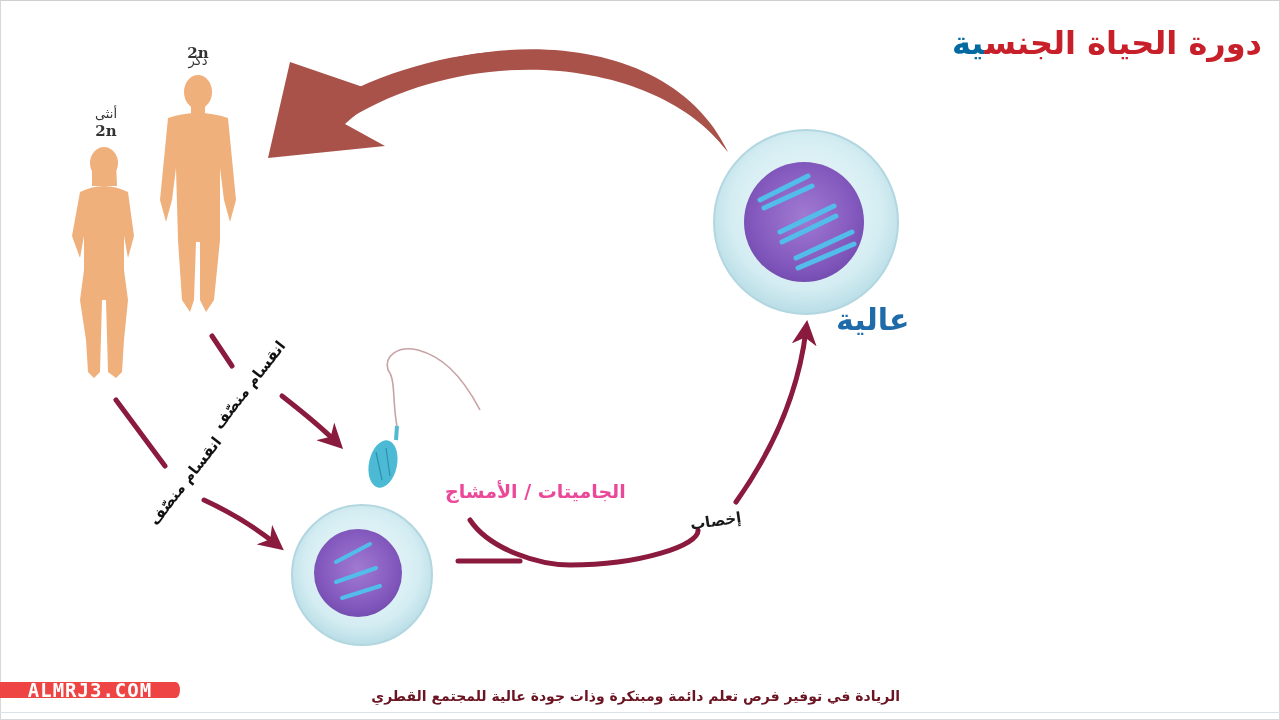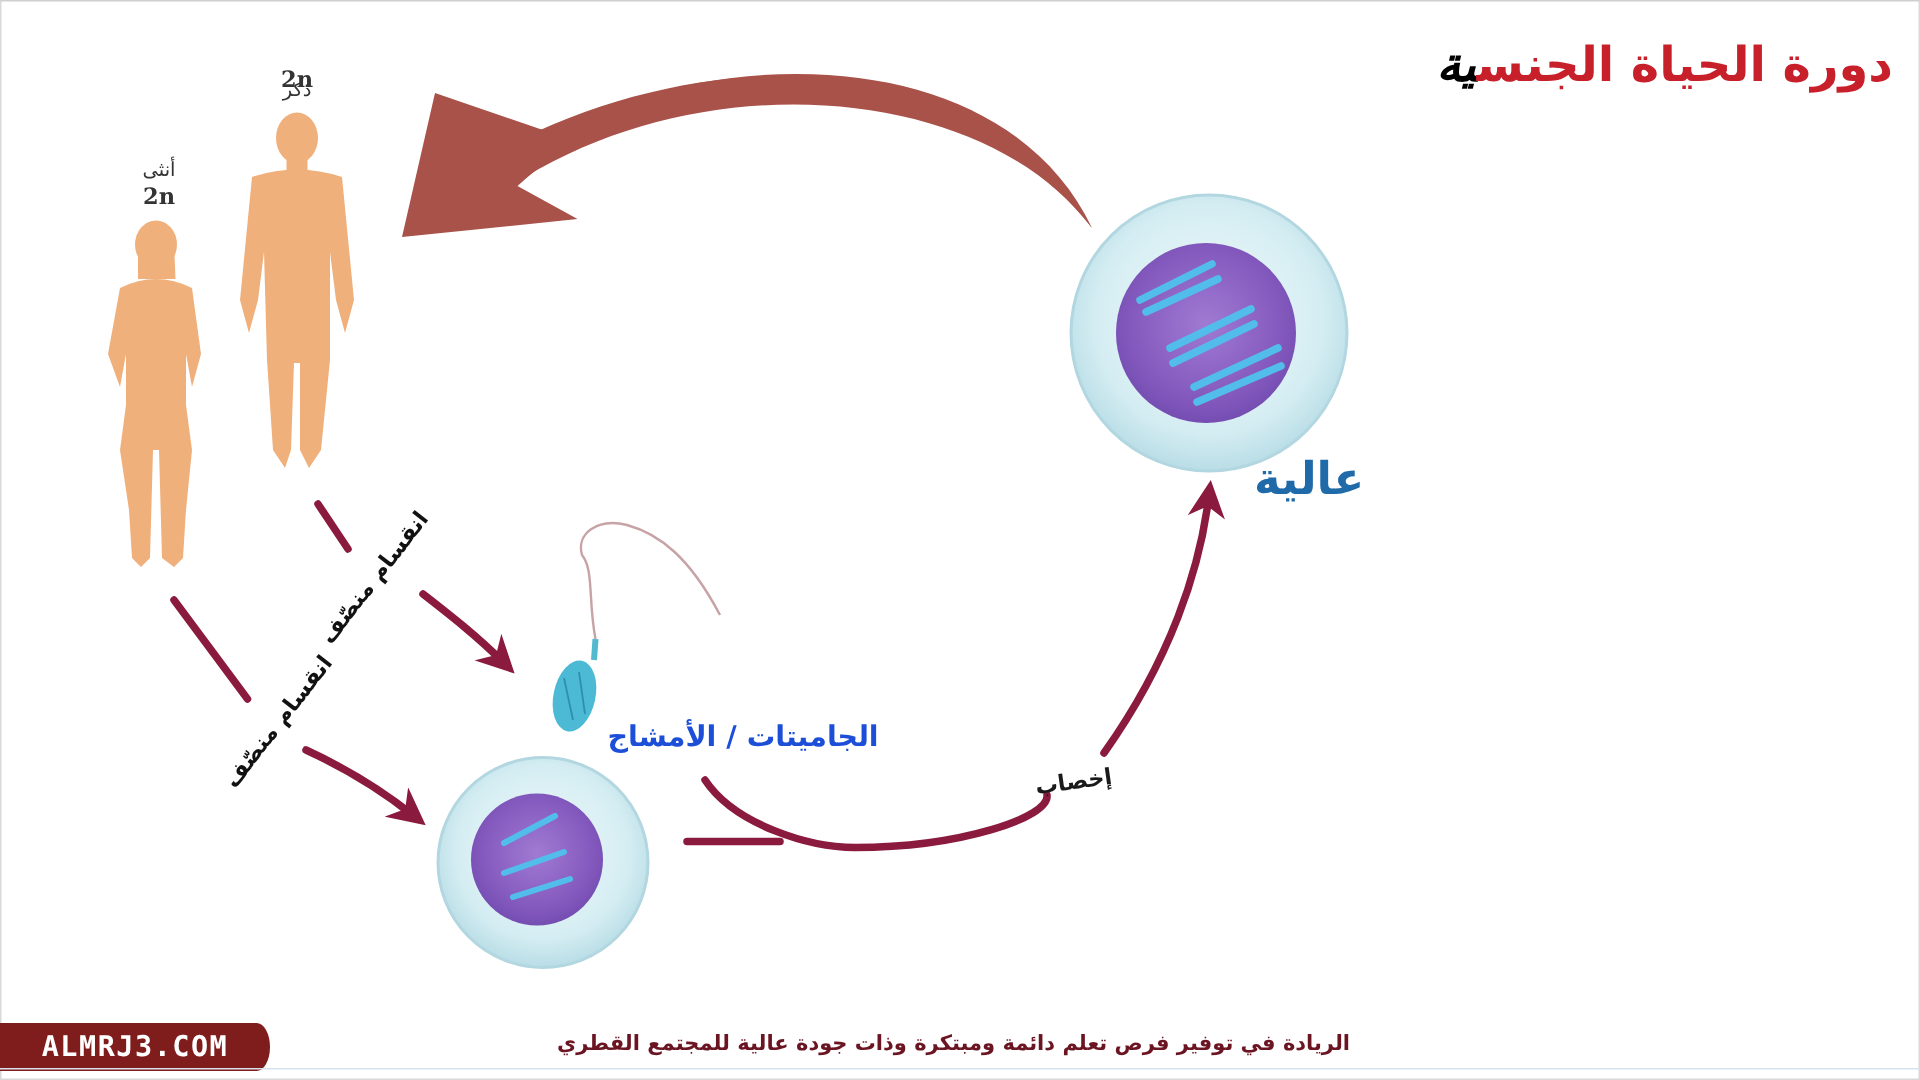--- a/index.html
+++ b/index.html
@@ -10,34 +10,34 @@
   }
   .frame {
     position:absolute; left:0; top:0; width:1278px; height:718px;
     border:1px solid #d8d8d8; border-top:1px solid #cfcfcf;
   }
   .diagram-svg { position:absolute; left:0; top:0; width:1280px; height:720px; }
   .txt { position:absolute; direction:rtl; white-space:nowrap; }
   .title {
     right:18px; top:24px; font-size:32px; font-weight:bold; color:#c8202a;
   }
-  .title .dim { color:#000000;font-style:italic; }
+  .title .dim { color:#0369a1; }
   .label-sex { font-size:13px; color:#333; text-align:center; width:40px; }
   .label-2n { font-size:15px; color:#333; text-align:center; width:40px; font-family:"DejaVu Serif", serif; direction:ltr;font-weight:bold; }
   .growth-text {
     font-size:21px; font-weight:bold; color:#1a1a1a; text-align:center; width:260px;
     line-height:38px;
   }
   .zygote-label { font-size:30px; font-weight:bold; color:#1f6aa8; }
-  .gametes-label { font-size:19px; font-weight:bold; color:#1d4ed8; }
+  .gametes-label { font-size:19px; font-weight:bold; color:#ec4899;margin-left:40px; }
   .fert-label { font-size:15px; font-weight:bold; color:#1a1a1a; transform:rotate(-8deg); }
   .meiosis-label { font-size:15px; font-weight:bold; color:#111; transform:rotate(-52deg); transform-origin:center; }
   .logo-badge {
-    position:absolute; left:0; top:682px; width:180px; height:32px;
-    background:#7f1d1d; border-radius:0 18px 18px 0 / 0 32px 32px 0;
+    position:absolute; left:0; top:682px; width:180px; height:16px;
+    background:#ef4444; border-radius:0 18px 18px 0 / 0 32px 32px 0;
     display:flex; align-items:center; justify-content:center;
   }
   .logo-text {
     font-family:"DejaVu Sans Mono", monospace; color:#ffffff; font-size:19px;
     font-weight:bold; letter-spacing:1px;
   }
   .footer-text {
     position:absolute; top:688px; left:360px; width:540px; text-align:right;
     direction:rtl; font-size:14px; font-weight:bold; color:#6b1422;
   }

